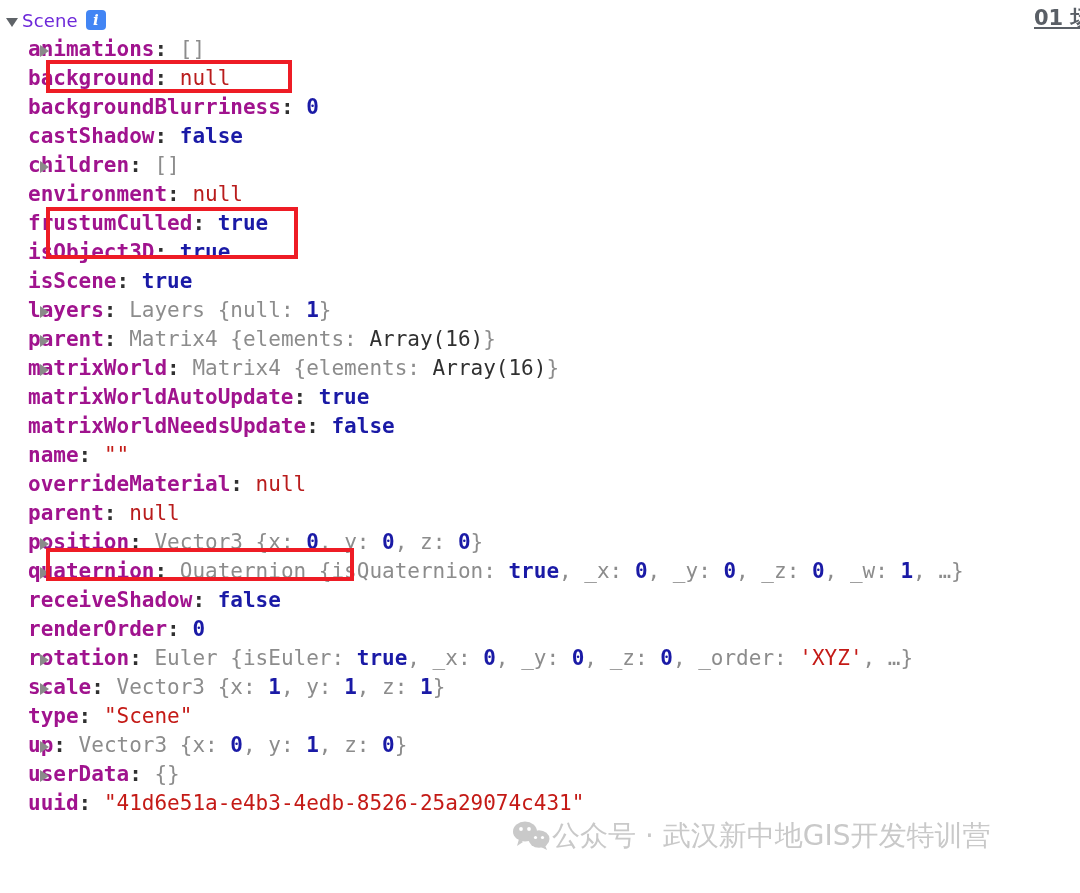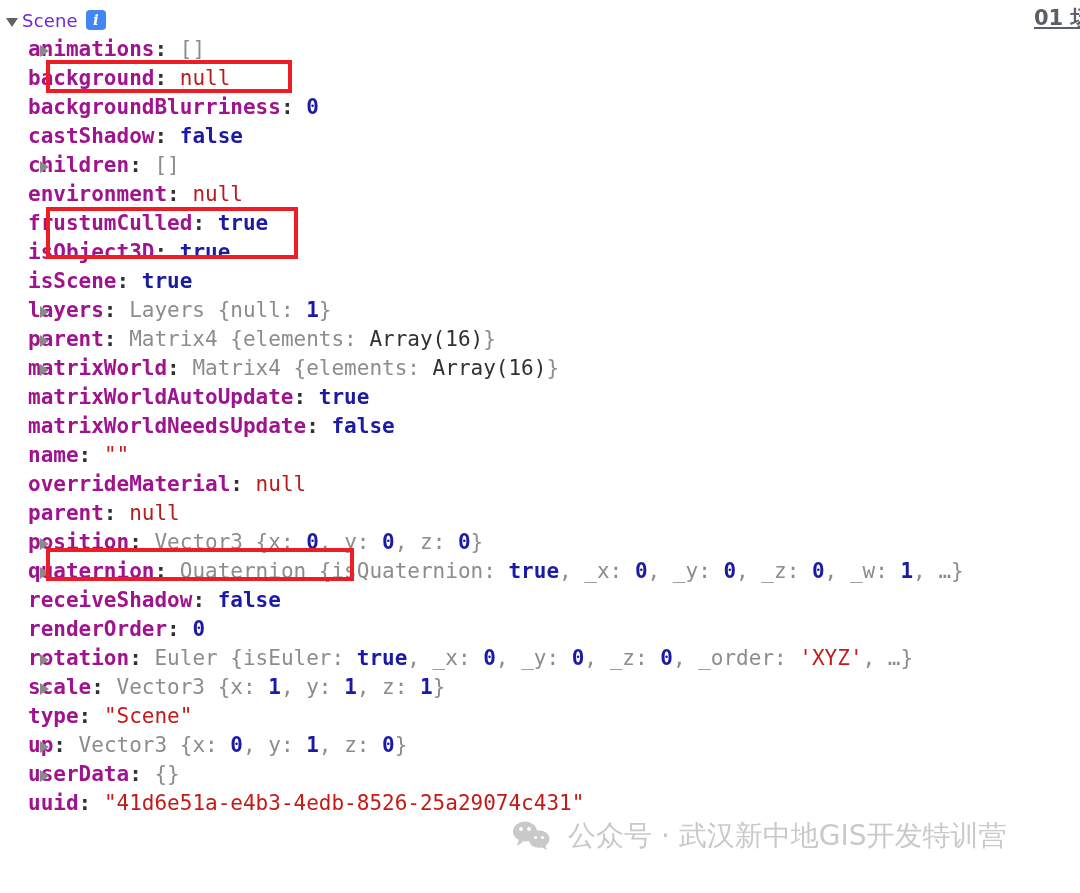--- a/index.html
+++ b/index.html
@@ -126,21 +126,21 @@
     direction: ltr;
   }
 
   
   #watermark {
     position: absolute;
     left: 512px;
     top: 820px;
     display: flex;
     align-items: center;
-    gap: 18px;
+    gap: 2px;
     font-family: "DejaVu Sans", "Liberation Sans", sans-serif;
     font-size: 28px;
     color: #c9c9c9;
     white-space: nowrap;
     pointer-events: none;
   }
   #watermark .wechat-mark {
     display: inline-block;
     position: relative;
     width: 38px;

